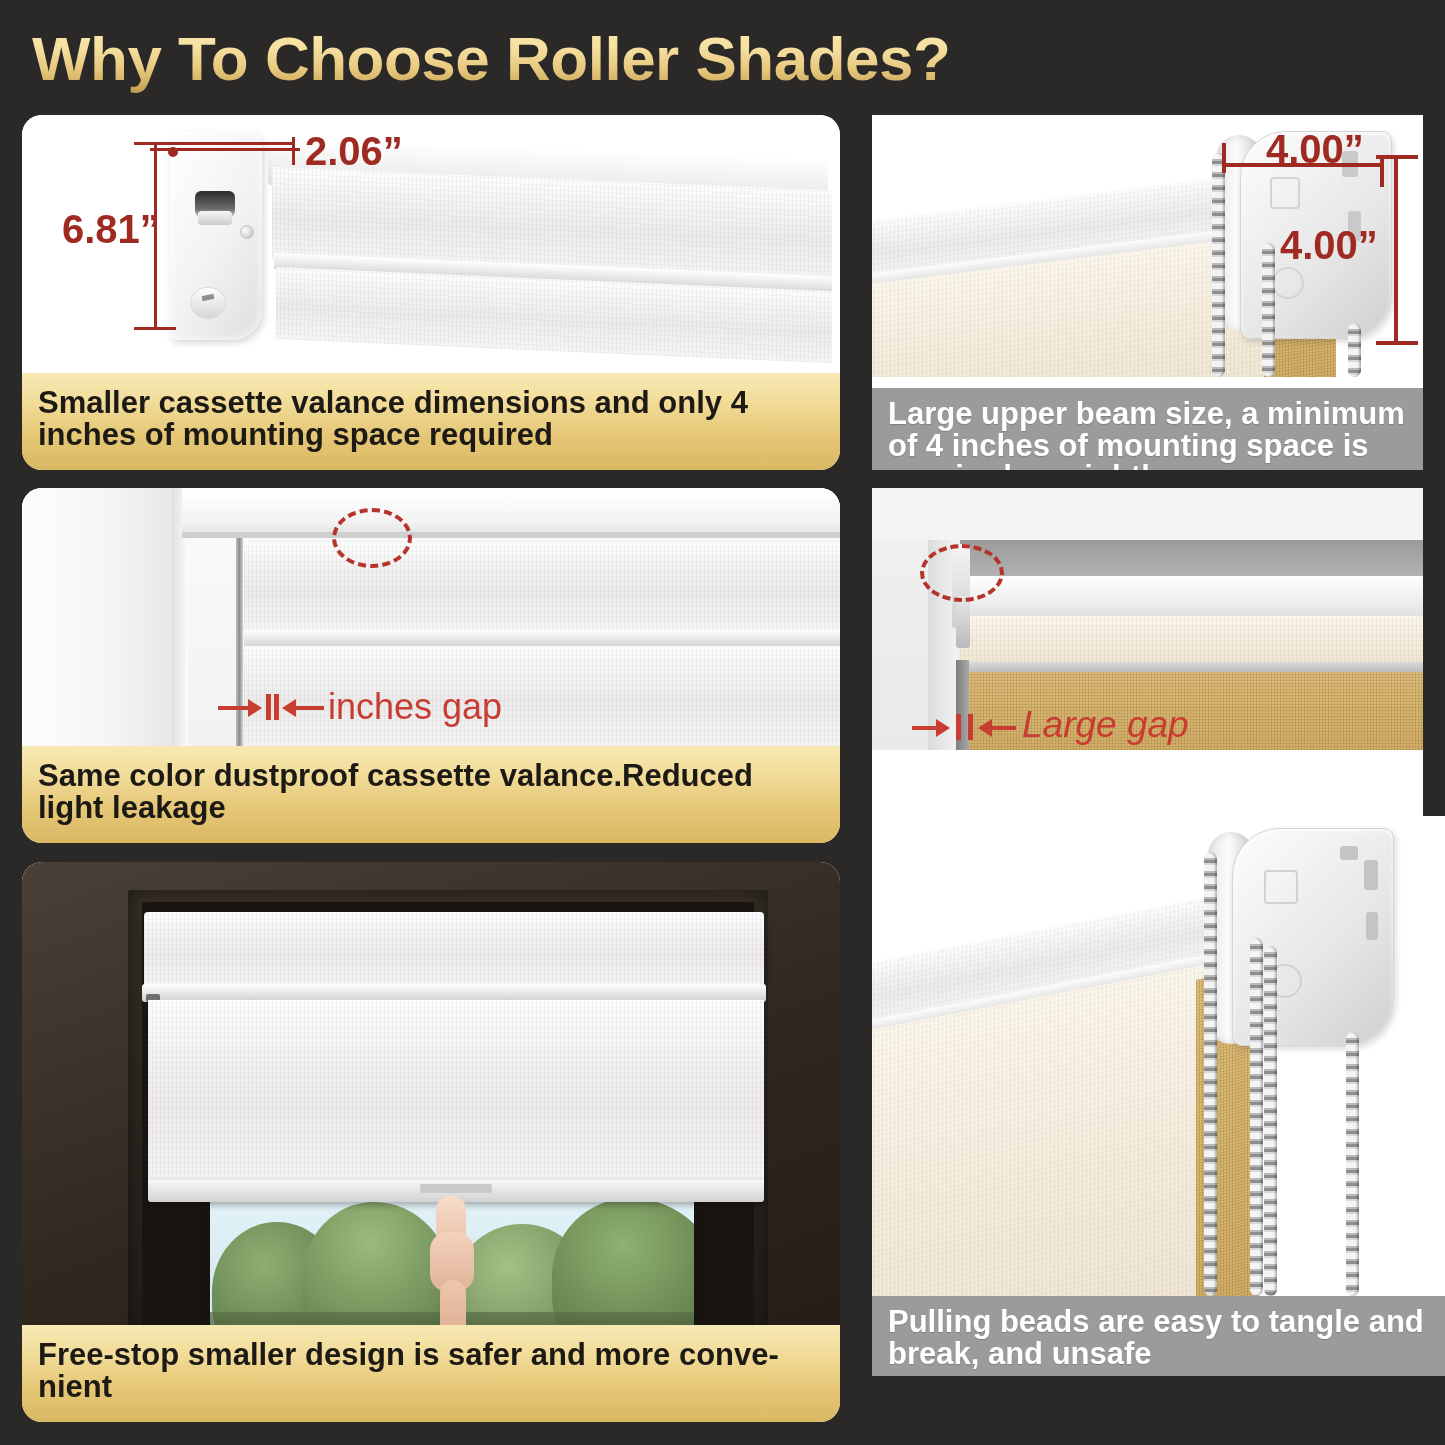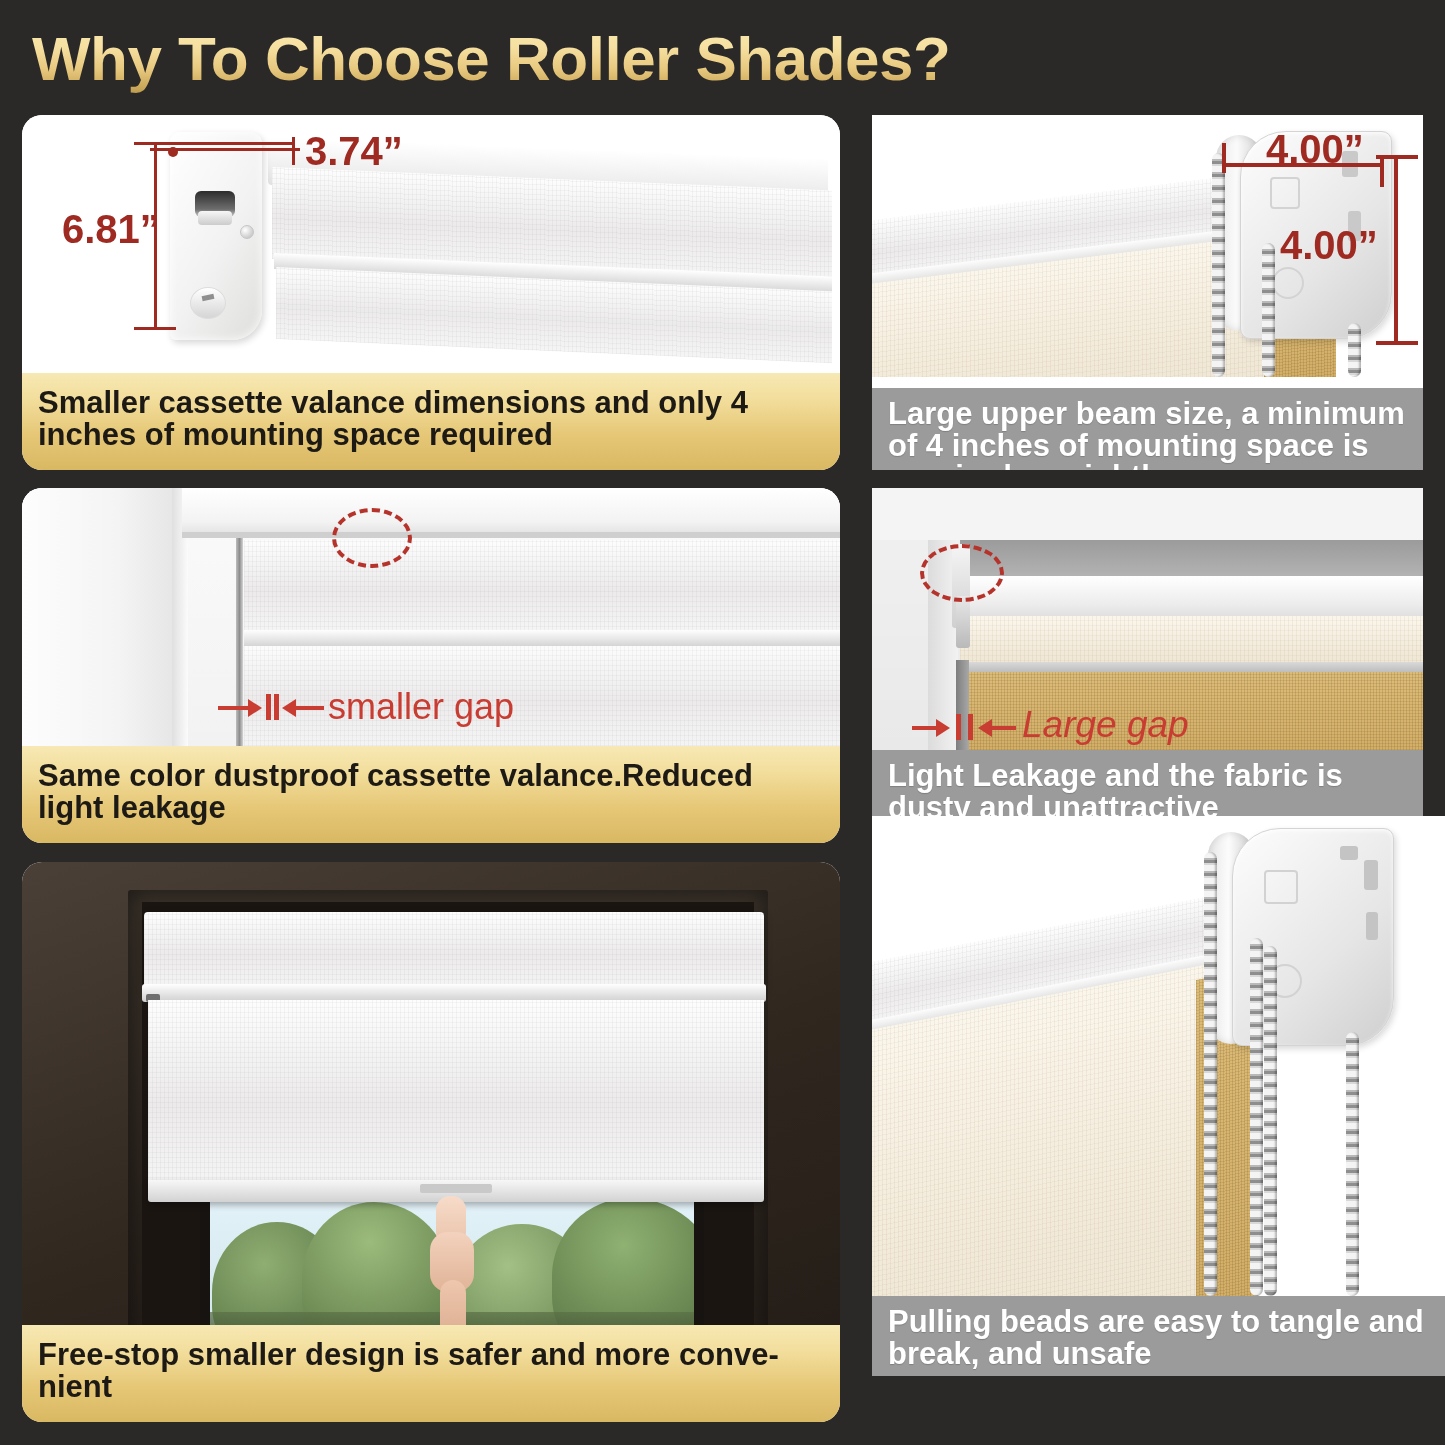--- a/index.html
+++ b/index.html
@@ -106,21 +106,21 @@
 
       <div class="dimline" style="left:132px;top:27px;width:3px;height:188px;"></div>
       <div class="dimline" style="left:112px;top:27px;width:42px;height:3px;"></div>
       <div class="dimline" style="left:112px;top:212px;width:42px;height:3px;"></div>
       <div class="dimtext" style="left:40px;top:92px;font-size:40px;">6.81”</div>
 
       <div class="dimline" style="left:128px;top:33px;width:150px;height:3px;"></div>
       <div class="dimline" style="left:152px;top:27px;width:120px;height:3px;"></div>
       <div class="dimline" style="left:270px;top:22px;width:3px;height:28px;"></div>
       <div style="position:absolute;left:146px;top:32px;width:10px;height:10px;border-radius:50%;background:#9e2a22;"></div>
-      <div class="dimtext" style="left:283px;top:14px;font-size:40px;">3.74”</div>
+      <div class="dimtext" style="left:283px;top:14px;font-size:40px;">2.06”</div>
     </div>
     <div class="cap gold" style="height:97px;">Smaller cassette valance dimensions and only 4 inches of mounting space required</div>
   </div>
 
   <div class="panel right" style="left:872px;top:115px;width:551px;height:355px;">
     <div class="photo" style="height:262px;background:#ffffff;">
       <div class="fab-white" style="position:absolute;left:-10px;top:45px;width:500px;height:60px;
                   transform:skewY(-7deg);transform-origin:right top;"></div>
       <div style="position:absolute;left:-10px;top:98px;width:500px;height:14px;
                   background:linear-gradient(180deg,#fdfdfd,#dedddc);transform:skewY(-7deg);transform-origin:right top;"></div>
@@ -180,21 +180,21 @@
       <div class="dashring" style="left:310px;top:20px;width:72px;height:52px;"></div>
 
       <div style="position:absolute;left:196px;top:218px;width:34px;height:4px;background:#c83c32;"></div>
       <div style="position:absolute;left:226px;top:211px;width:0;height:0;
                   border-top:9px solid transparent;border-bottom:9px solid transparent;border-left:14px solid #c83c32;"></div>
       <div style="position:absolute;left:244px;top:206px;width:5px;height:26px;background:#c83c32;"></div>
       <div style="position:absolute;left:252px;top:206px;width:5px;height:26px;background:#c83c32;"></div>
       <div style="position:absolute;left:268px;top:218px;width:34px;height:4px;background:#c83c32;"></div>
       <div style="position:absolute;left:260px;top:211px;width:0;height:0;
                   border-top:9px solid transparent;border-bottom:9px solid transparent;border-right:14px solid #c83c32;"></div>
-      <div class="redtext" style="left:306px;top:198px;font-size:36px;">smaller gap</div>
+      <div class="redtext" style="left:306px;top:198px;font-size:36px;">inches gap</div>
     </div>
     <div class="cap gold" style="height:97px;">Same color dustproof cassette valance.Reduced light leakage</div>
   </div>
 
   <div class="panel right" style="left:872px;top:488px;width:551px;height:355px;">
     <div class="photo" style="height:262px;background:linear-gradient(180deg,#f1f1f1,#e9e9e9);">
       <div style="position:absolute;left:0;top:0;width:551px;height:52px;background:#f4f4f4;"></div>
 
       <div style="position:absolute;left:88px;top:52px;width:463px;height:40px;
                   background:linear-gradient(180deg,#9b9b9b,#b5b5b5);"></div>
@@ -223,21 +223,20 @@
       <div style="position:absolute;left:40px;top:238px;width:28px;height:4px;background:#c83c32;"></div>
       <div style="position:absolute;left:64px;top:231px;width:0;height:0;
                   border-top:9px solid transparent;border-bottom:9px solid transparent;border-left:14px solid #c83c32;"></div>
       <div style="position:absolute;left:84px;top:226px;width:5px;height:26px;background:#c83c32;"></div>
       <div style="position:absolute;left:96px;top:226px;width:5px;height:26px;background:#c83c32;"></div>
       <div style="position:absolute;left:116px;top:238px;width:28px;height:4px;background:#c83c32;"></div>
       <div style="position:absolute;left:106px;top:231px;width:0;height:0;
                   border-top:9px solid transparent;border-bottom:9px solid transparent;border-right:14px solid #c83c32;"></div>
       <div class="redtext" style="left:150px;top:216px;font-size:37px;font-style:italic;">Large gap</div>
     </div>
-    <div class="cap gray" style="height:93px;">Light Leakage and the fabric is dusty and unattractive</div>
   </div>
 
   <div class="panel left" style="left:22px;top:862px;width:818px;height:560px;">
     <div class="photo" style="height:490px;background:linear-gradient(160deg,#4a4038,#30271f 55%,#241d17);">
 
       <div style="position:absolute;left:106px;top:28px;width:640px;height:462px;
                   background:linear-gradient(180deg,#3a322a,#241d18);border-radius:3px;
                   box-shadow:inset 0 0 26px rgba(0,0,0,.55);"></div>
       <div style="position:absolute;left:120px;top:40px;width:612px;height:450px;background:#1b1511;"></div>
 

